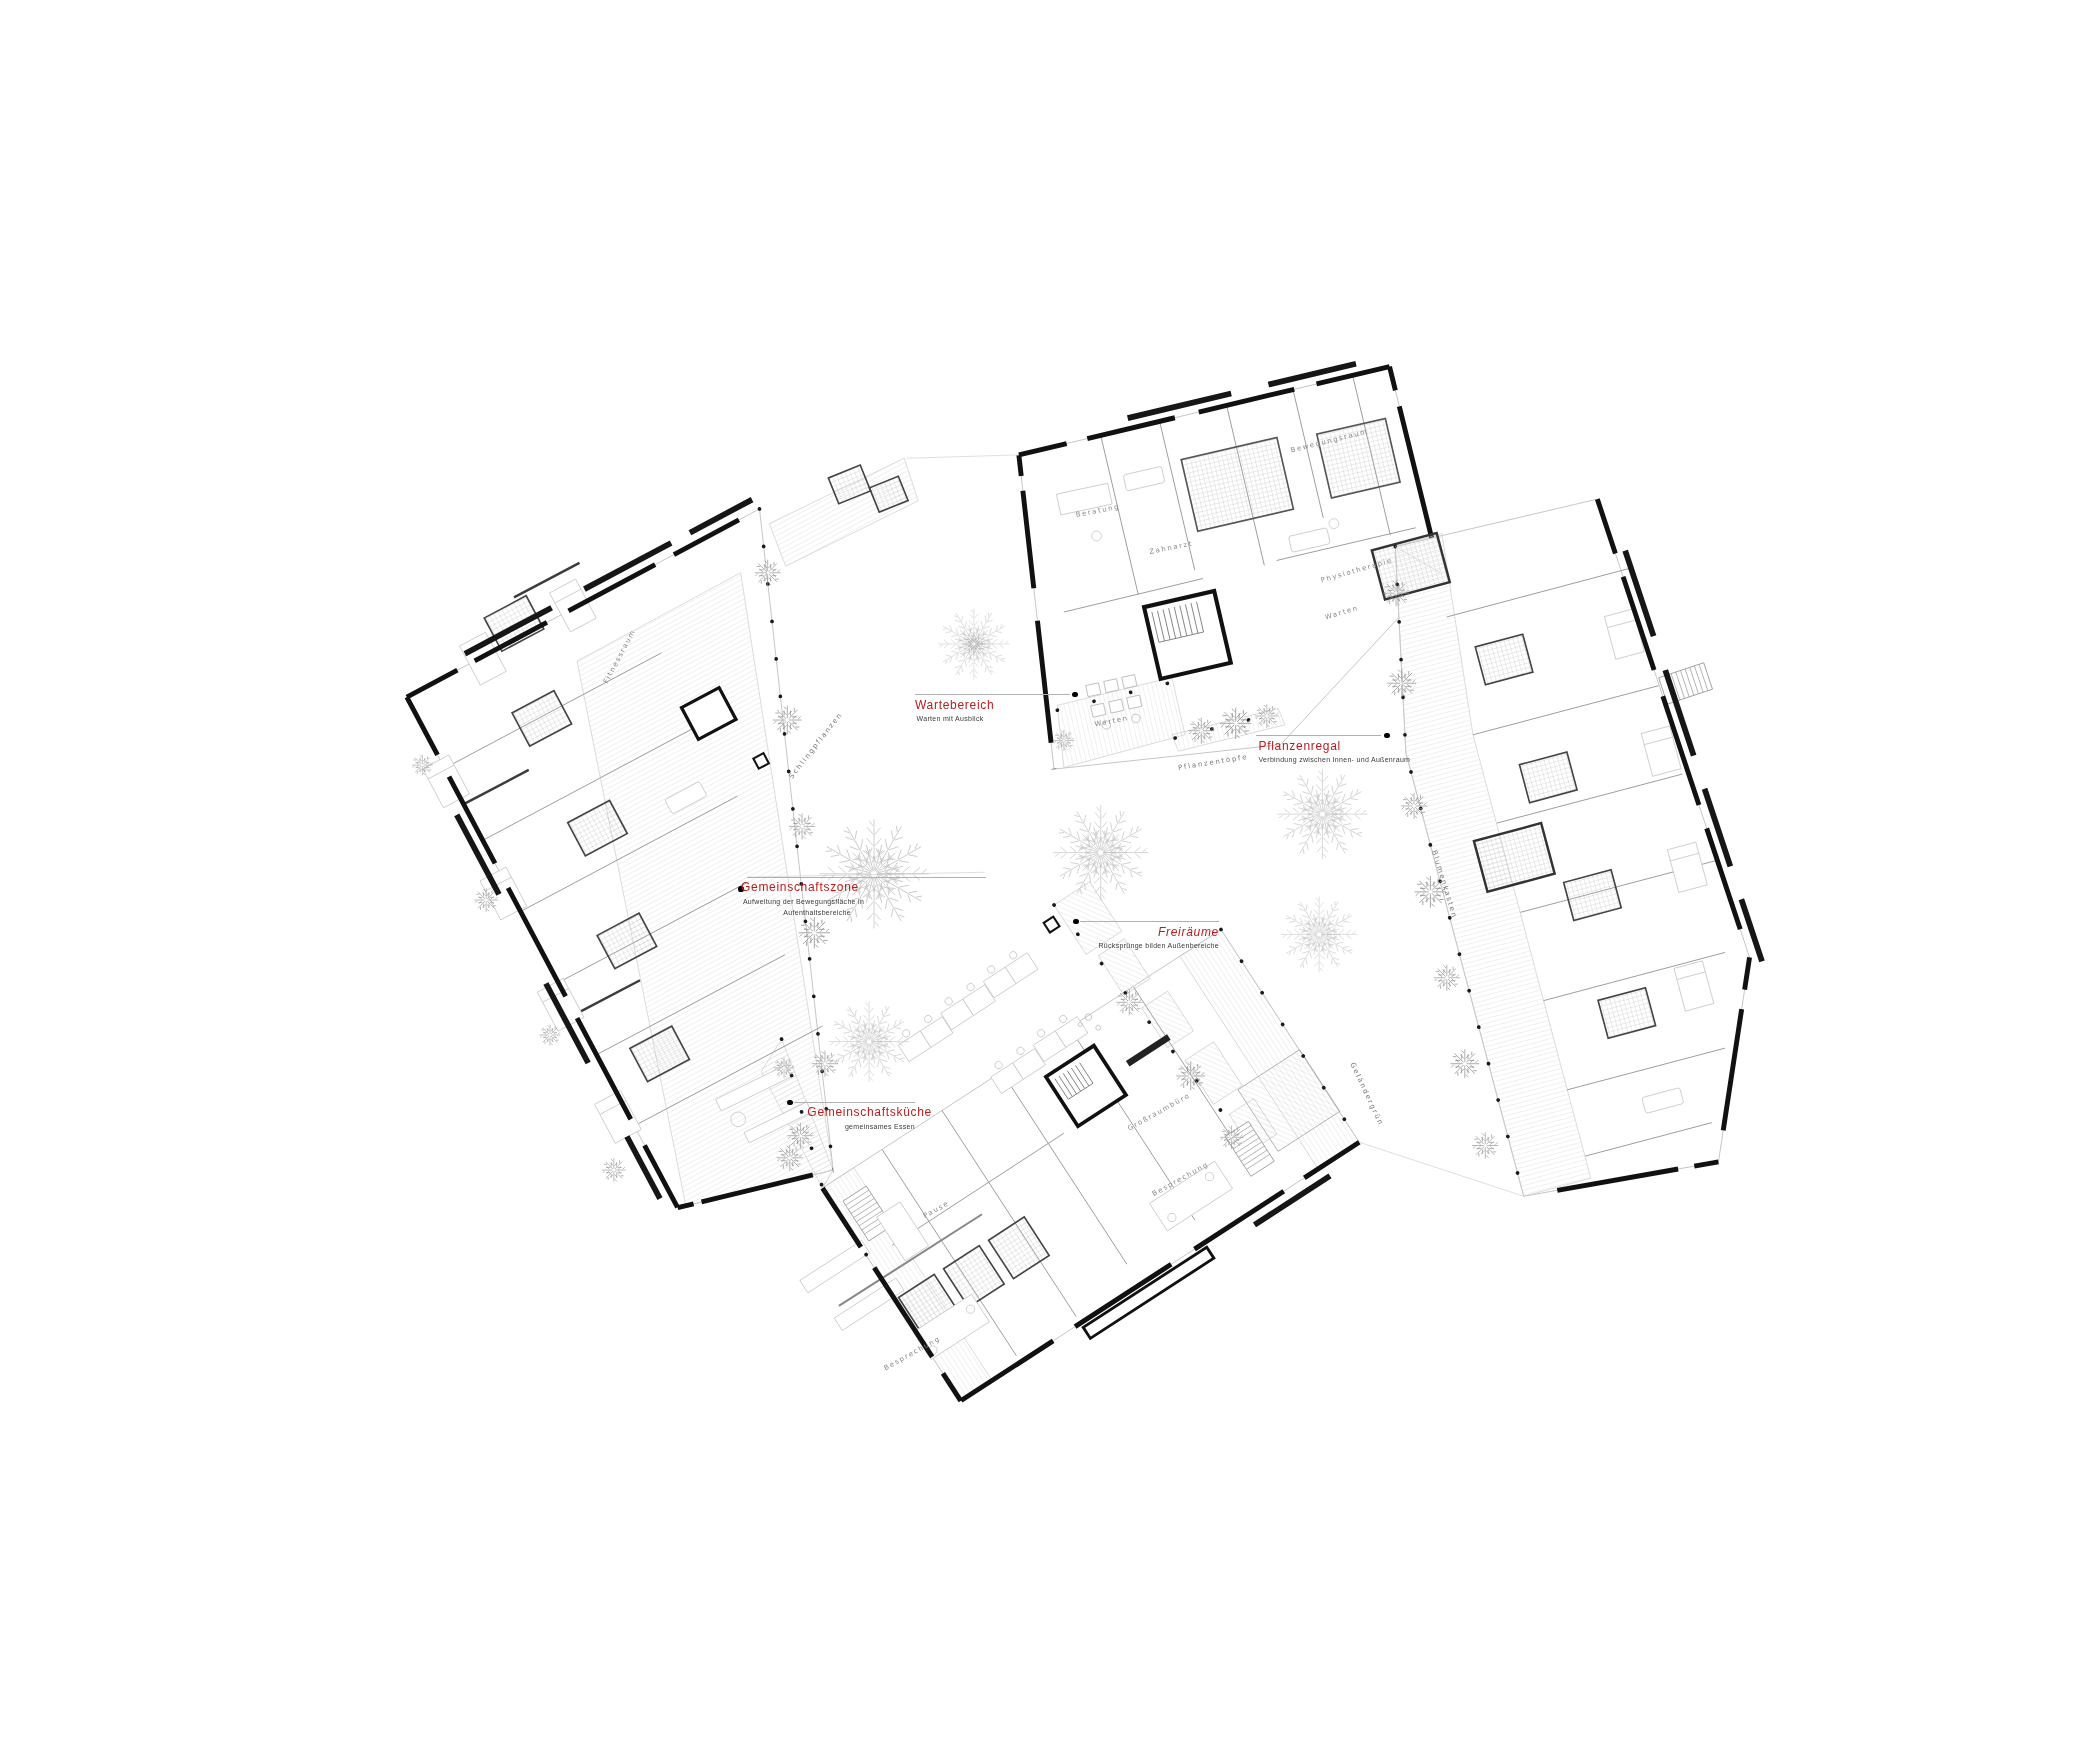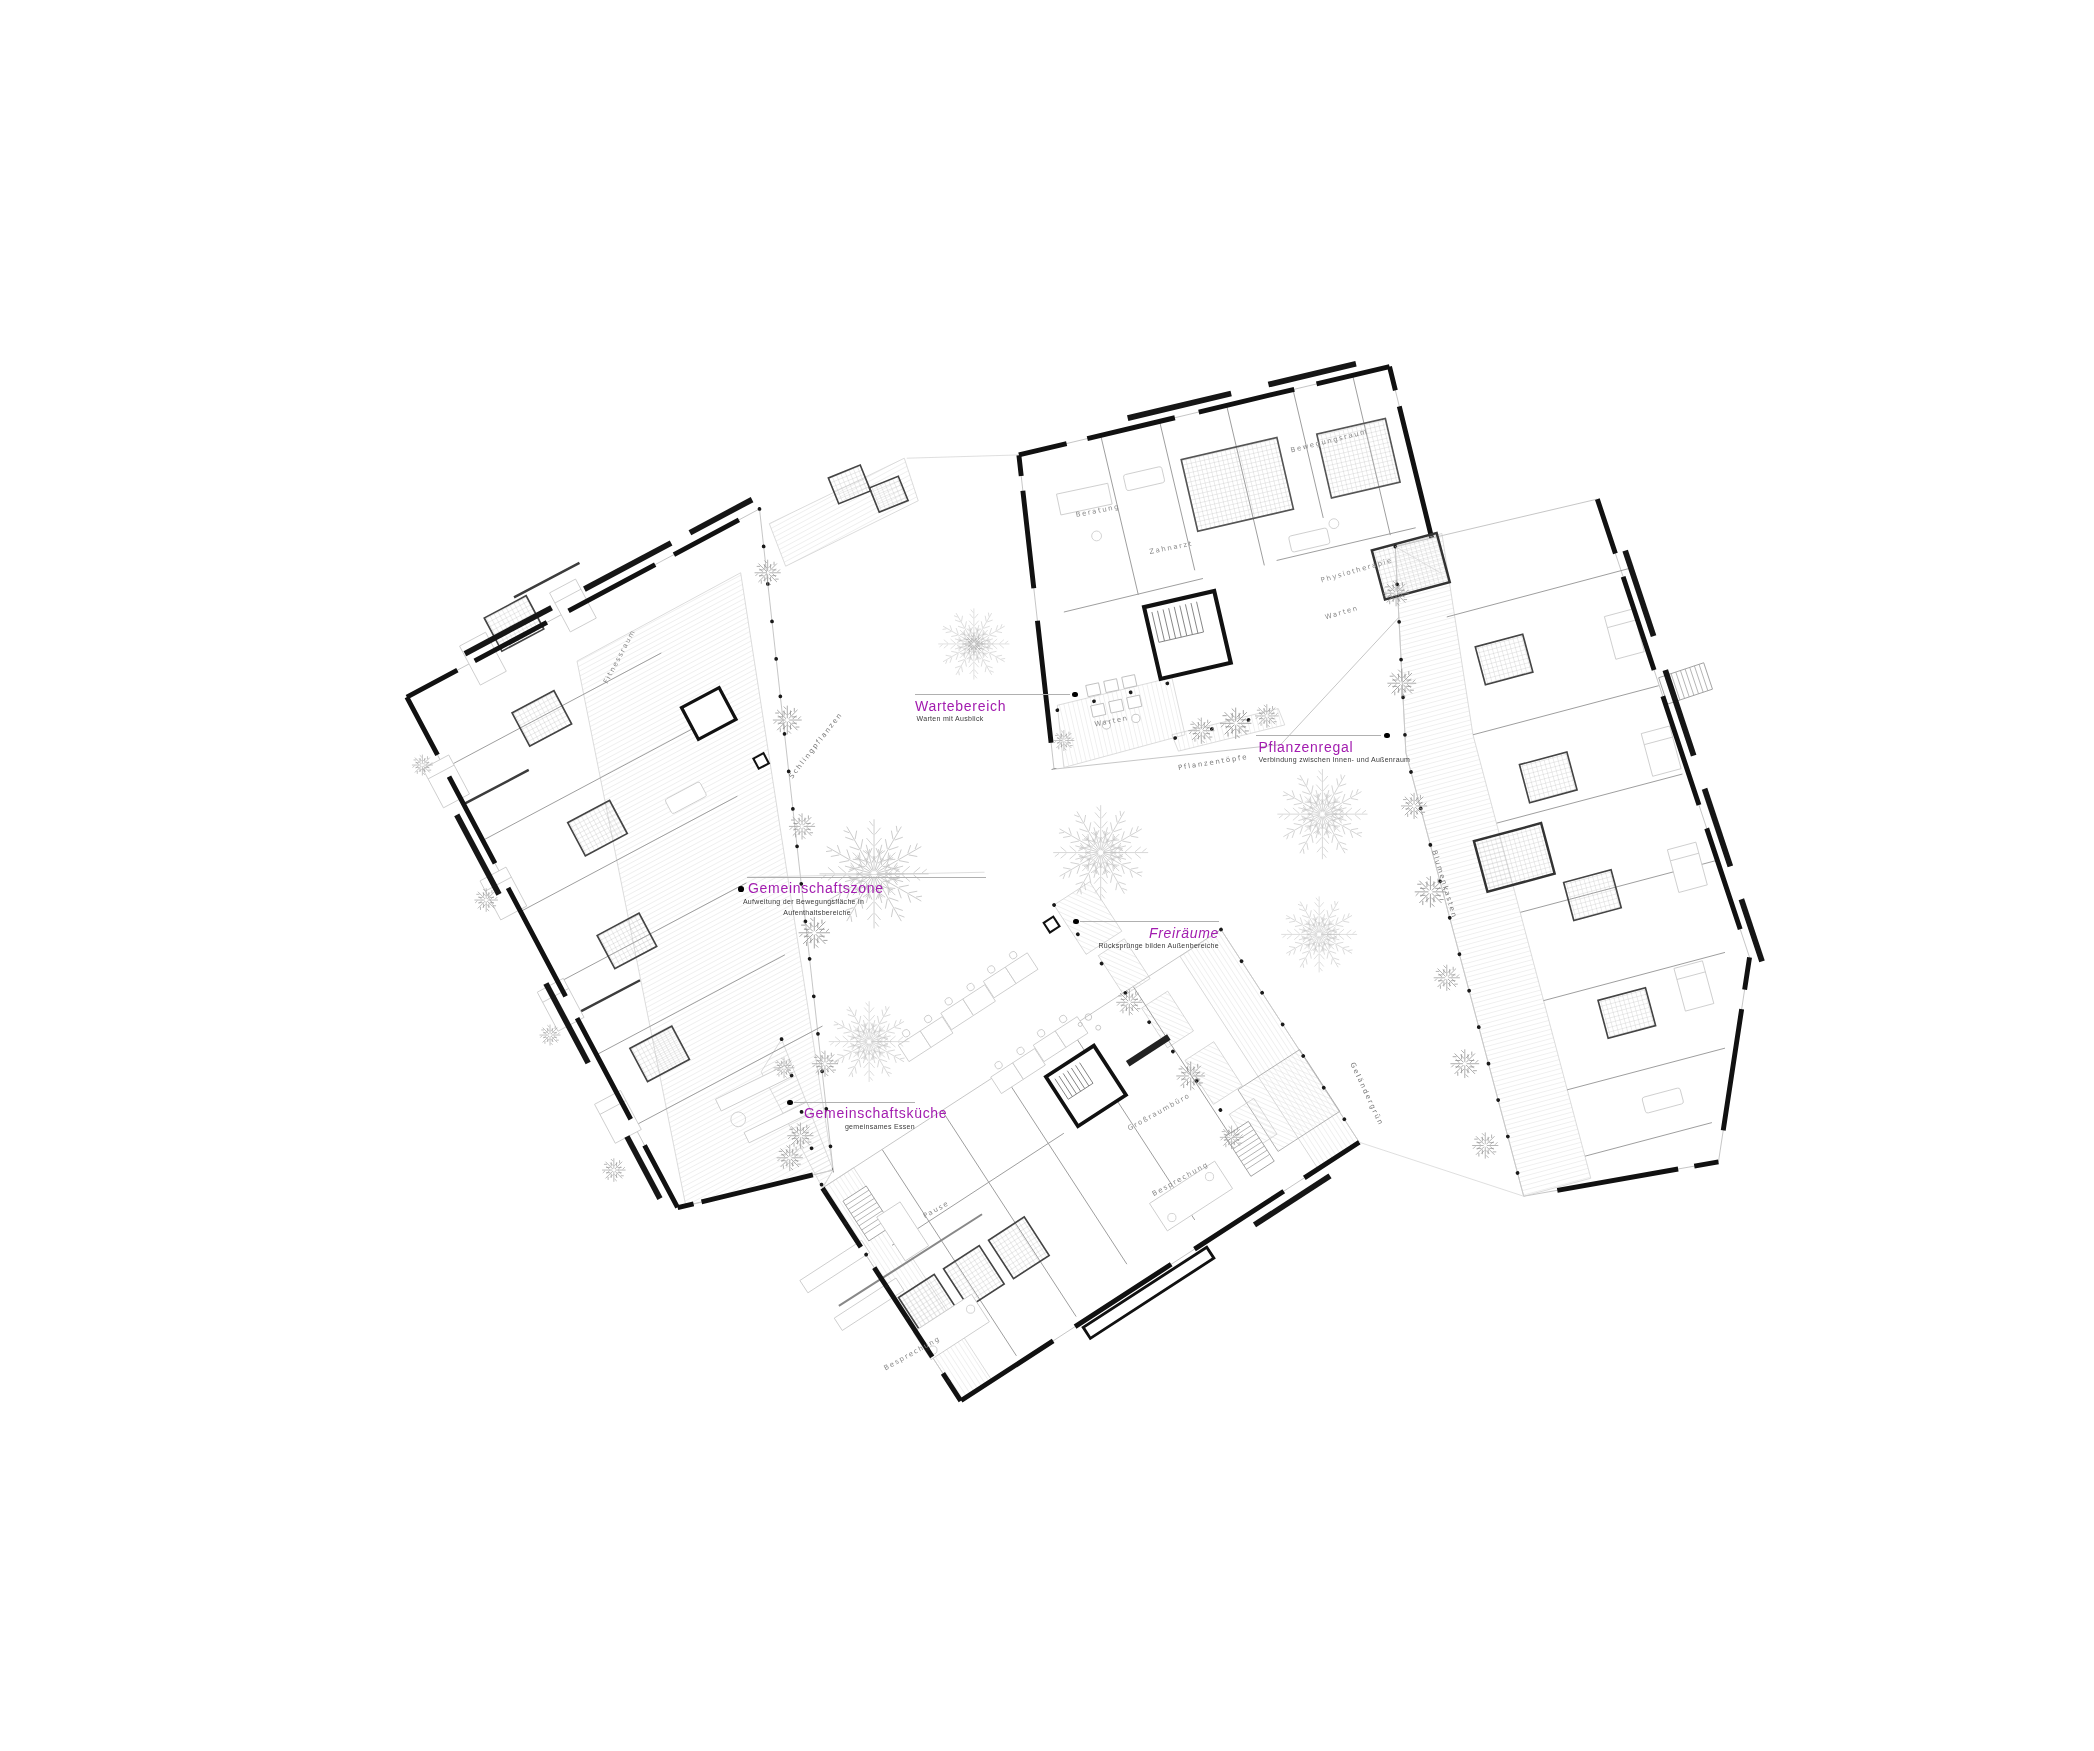--- a/index.html
+++ b/index.html
@@ -2,21 +2,21 @@
 <html style="font-size:13px"><head>
 <meta charset="utf-8">
 <style>
   html,body{margin:0;padding:0;background:#fff;}
   #stage{position:relative;width:2095px;height:1751px;background:#fff;overflow:hidden;
          font-family:"Liberation Sans",sans-serif;}
   #plan-svg{position:absolute;left:0;top:0;}
   .callout{position:absolute;color:#111;}
   .callout .rule{position:absolute;height:0.8px;background:#b0b0b0;}
   .callout .dot{position:absolute;width:5.7px;height:5.7px;border-radius:50%;background:#000;}
-  .callout .title{position:absolute;font-size:14px;letter-spacing:0.7px;color:#a21caf;white-space:nowrap;}
+  .callout .title{position:absolute;font-size:12px;letter-spacing:0.7px;color:#b91c1c;white-space:nowrap;}
   .callout .sub{position:absolute;font-size:7px;letter-spacing:0.3px;color:#3a3a3a;white-space:nowrap;line-height:10.6px;}
   .ra{text-align:right;}
   svg text{font-family:"DejaVu Sans",sans-serif;}
   .roomlbl{fill:#8a8a8a;font-size:8.5px;letter-spacing:2px;}
   .plantlbl{fill:#777;font-size:8.5px;letter-spacing:2.2px;}
 </style>
 </head>
 <body>
 
 <div id="stage">
@@ -353,21 +353,21 @@
 <div class="callout" style="left:1256px;top:732px;">
   <div class="rule" style="left:0;top:3.3px;width:125px;"></div>
   <div class="dot" style="left:128px;top:0.8px;"></div>
   <div class="title" style="left:2.5px;top:6.5px;text-align:center;">Pflanzenregal</div>
   <div class="sub" style="left:2.5px;top:23px;">Verbindung zwischen Innen- und Außenraum</div>
 </div>
 
 <div class="callout" style="left:738px;top:872px;">
   <div class="dot" style="left:0;top:14px;"></div>
   <div class="rule" style="left:9px;top:4.9px;width:239px;"></div>
-  <div class="title" style="left:10px;top:8.2px;">Gemeinschaftszone</div>
+  <div class="title" style="left:3px;top:8.2px;">Gemeinschaftszone</div>
   <div class="sub ra" style="left:4.9px;top:25px;width:108px;">Aufweitung der Bewegungsfläche in</div>
   <div class="sub ra" style="left:4.9px;top:36px;width:108px;">Aufenthaltsbereiche</div>
 </div>
 
 <div class="callout" style="left:1073px;top:918px;">
   <div class="dot" style="left:0;top:0.8px;"></div>
   <div class="rule" style="left:6.5px;top:3.3px;width:139px;"></div>
   <div class="title ra" style="left:0;top:6.5px;width:146px;font-style:italic;">Freiräume</div>
   <div class="sub ra" style="left:0;top:23px;width:146px;">Rücksprünge bilden Außenbereiche</div>
 </div>

